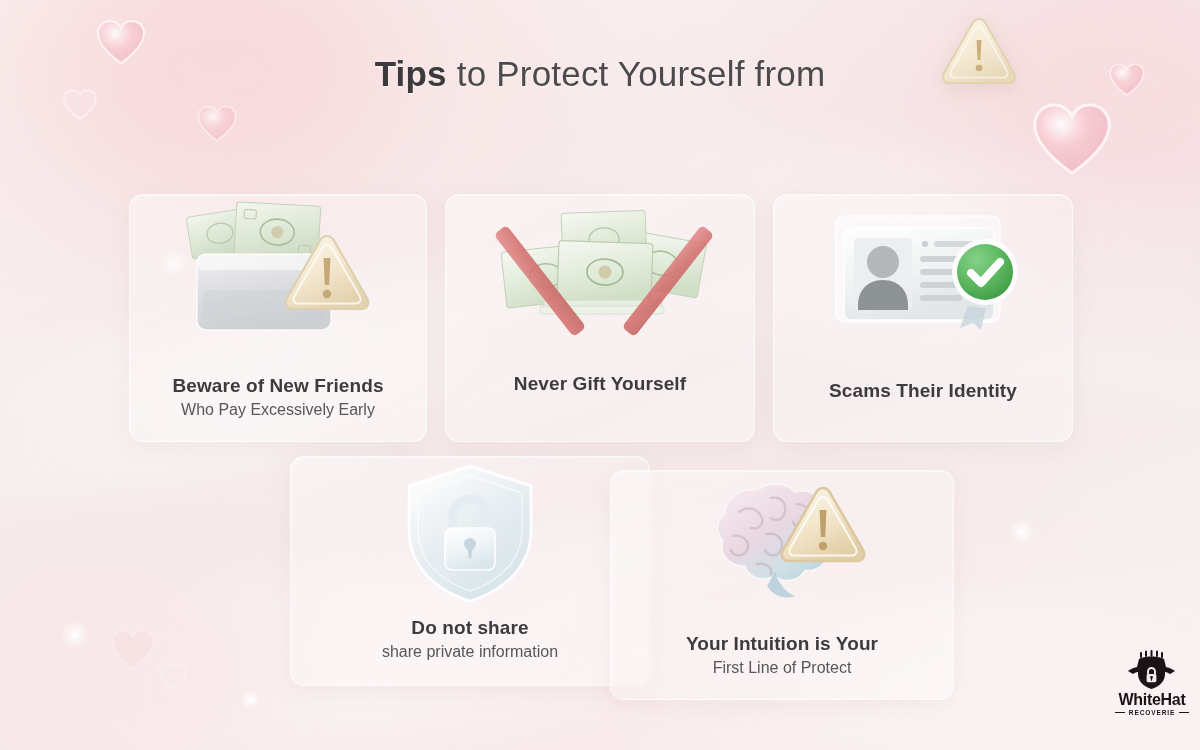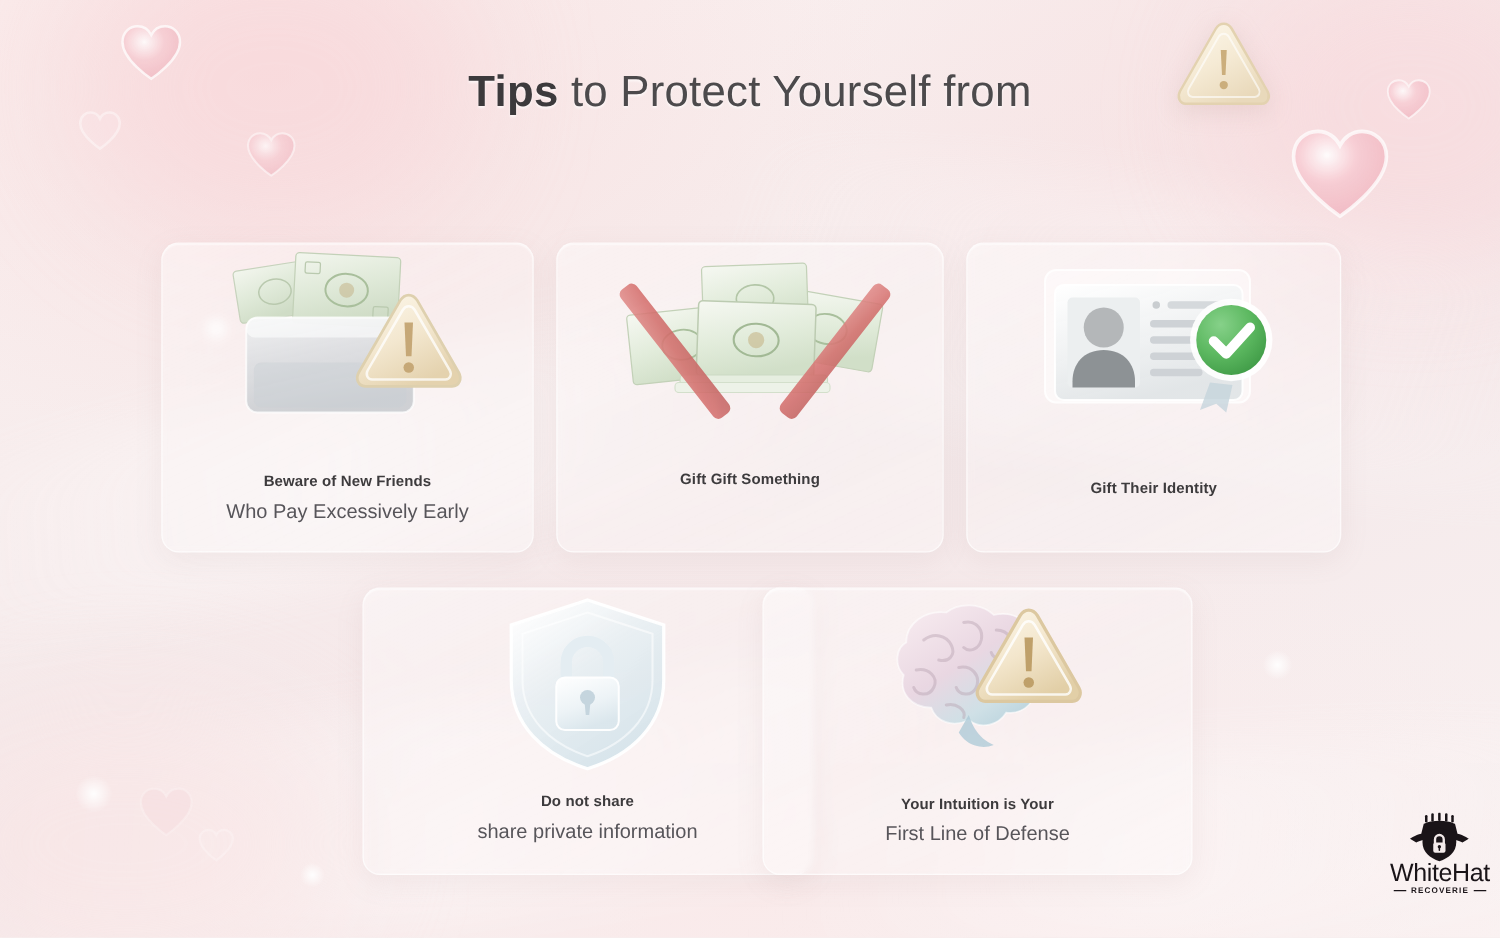--- a/index.html
+++ b/index.html
@@ -98,62 +98,62 @@
     display: flex;
     align-items: center;
     justify-content: center;
   }
   .card .labels {
     position: absolute;
     left: 8px; right: 8px;
     text-align: center;
   }
   .card .l1 {
-    font-size: 12px;
+    font-size: 19px;
     font-weight: 700;
     color: #3d3b3d;
     letter-spacing: .1px;
     line-height: 25px;
     white-space: nowrap;
   }
   .card .l2 {
     font-size: 16px;
     font-weight: 400;
     color: #57555a;
     line-height: 24px;
     white-space: nowrap;
   }
 
   
   #card-1 { left:129px; top:194px; width:298px; height:248px; }
   #card-2 { left:445px; top:194px; width:310px; height:248px; }
   #card-3 { left:773px; top:194px; width:300px; height:248px; }
-  #card-4 { left:290px; top:470px; width:360px; height:230px; }
+  #card-4 { left:290px; top:456px; width:360px; height:230px; }
   #card-5 { left:610px; top:470px; width:344px; height:230px; }
 
   #card-1 .labels { top: 178px; }
   #card-2 .labels { top: 176px; }
   #card-3 .labels { top: 183px; }
   #card-4 .labels { top: 158px; }
   #card-5 .labels { top: 160px; }
 
   #card-4 .art, #card-5 .art { height: 152px; }
 
   
   #logo {
     position: absolute;
     left: 1112px; top: 650px;
     width: 80px; height: 84px;
     text-align: center;
     color: #1a1418;
   }
   #logo .mark { display:block; margin: 0 auto 1px; }
   #logo .wordmark {
-    font-size: 20px;
-    font-weight: 400;
+    font-size: 16px;
+    font-weight: 700;
     letter-spacing: -0.3px;
     line-height: 17px;
     color: #1a1418;
   }
   #logo .subline {
     display: flex;
     align-items: center;
     justify-content: center;
     gap: 4px;
     margin-top: 1px;
@@ -366,21 +366,21 @@
         <rect x="62" y="102" width="118" height="8" rx="3" fill="#e6eee0" stroke="#ccdac3" stroke-width=".9"></rect>
         <rect x="58" y="108" width="124" height="8" rx="3" fill="#edf2e8" stroke="#d3dfcb" stroke-width=".9"></rect>
 
         <g opacity=".88">
           <rect x="50" y="18" width="16" height="130" rx="5" fill="url(#redX)" transform="rotate(-38 58 83)"></rect>
           <rect x="178" y="18" width="16" height="130" rx="5" fill="url(#redX)" transform="rotate(38 186 83)"></rect>
         </g>
       </svg>
     </div>
     <div class="labels">
-      <div class="l1">Gift Gift Something</div>
+      <div class="l1">Never Gift Yourself</div>
     </div>
   </div>
 
   <div class="card" id="card-3">
     <div class="art">
       <svg width="230" height="160" viewBox="0 0 230 160">
         <defs>
           <linearGradient id="idG" x1="0" y1="0" x2="0.4" y2="1">
             <stop offset="0%" stop-color="#ffffff" stop-opacity=".95"></stop>
             <stop offset="55%" stop-color="#eff1f2" stop-opacity=".92"></stop>
@@ -409,21 +409,21 @@
         <rect x="112" y="97" width="42" height="6" rx="3" fill="#ced2d6"></rect>
 
         <path d="M160 108 L152 130 L165 125 L173 132 L178 110 Z" fill="#c6d5dc" opacity=".8"></path>
 
         <circle cx="177" cy="74" r="33" fill="#ffffff" opacity=".9"></circle>
         <circle cx="177" cy="74" r="28" fill="url(#greenG)"></circle>
         <path d="M163 75 L173 85 L192 64" fill="none" stroke="#ffffff" stroke-width="8" stroke-linecap="round" stroke-linejoin="round"></path>
       </svg>
     </div>
     <div class="labels">
-      <div class="l1">Gift Their Identity</div>
+      <div class="l1">Scams Their Identity</div>
       <div class="l2"></div>
     </div>
   </div>
 
   <div class="card" id="card-4">
     <div class="art">
       <svg width="170" height="150" viewBox="0 0 170 150">
         <defs>
           <linearGradient id="shG" x1="0.15" y1="0" x2="0.75" y2="1">
             <stop offset="0%" stop-color="#ffffff" stop-opacity=".92"></stop>
@@ -486,21 +486,21 @@
         <g transform="translate(110,14)">
           <path d="M46 2 C49 2 51.2 3.7 52.8 6.3 L86 64 C88.8 68.9 86.4 75 80.8 75 L11.2 75 C5.6 75 3.2 68.9 6 64 L39.2 6.3 C40.8 3.7 43 2 46 2 Z" fill="url(#triG3)" stroke="#dcc8a0" stroke-width="2.6"></path>
           <path d="M46 11 C48.2 11 49.7 12.2 50.8 14 L78.8 62.2 C80.7 65.6 79 69.5 75.3 69.5 L16.7 69.5 C13 69.5 11.3 65.6 13.2 62.2 L41.2 14 C42.3 12.2 43.8 11 46 11 Z" fill="none" stroke="rgba(255,255,255,.8)" stroke-width="2"></path>
           <path d="M42.6 24 L49.4 24 L48.2 51 L43.8 51 Z" fill="#bfa06a"></path>
           <circle cx="46" cy="60" r="4.2" fill="#bfa06a"></circle>
         </g>
       </svg>
     </div>
     <div class="labels">
       <div class="l1">Your Intuition is Your</div>
-      <div class="l2">First Line of Defense</div>
+      <div class="l2">First Line of Protect</div>
     </div>
   </div>
 
   <div id="logo">
     <svg class="mark" width="50" height="40" viewBox="0 0 50 40">
 
       <g fill="#1a1418">
         <rect x="13" y="2" width="2" height="6" rx="1"></rect>
         <rect x="18" y="0.6" width="2" height="6.5" rx="1"></rect>
         <rect x="23.5" y="0" width="2" height="6.8" rx="1"></rect>

